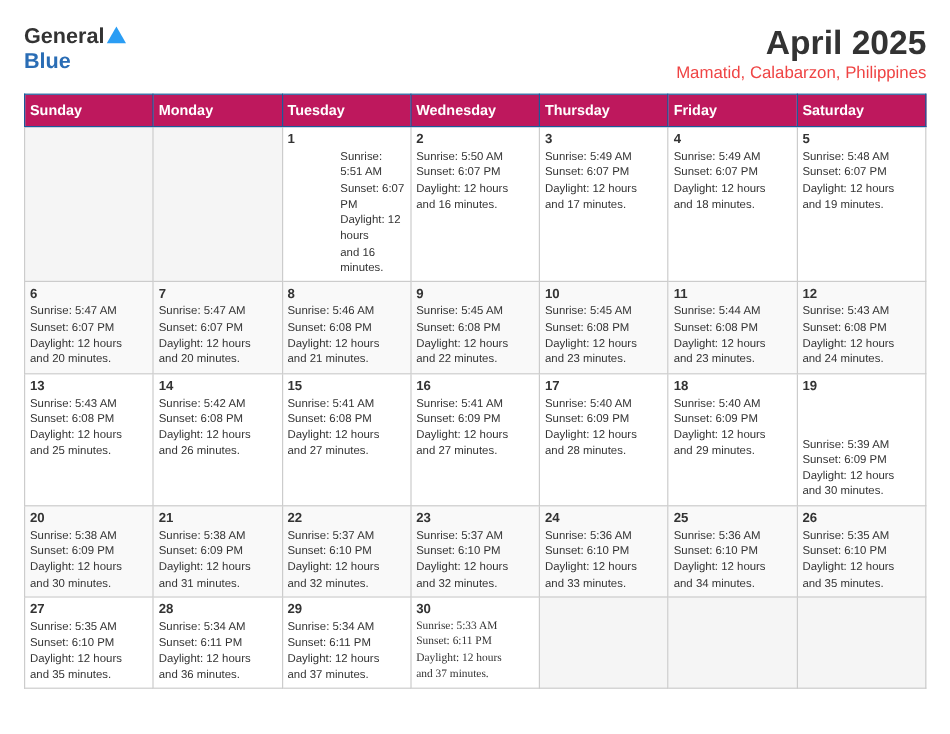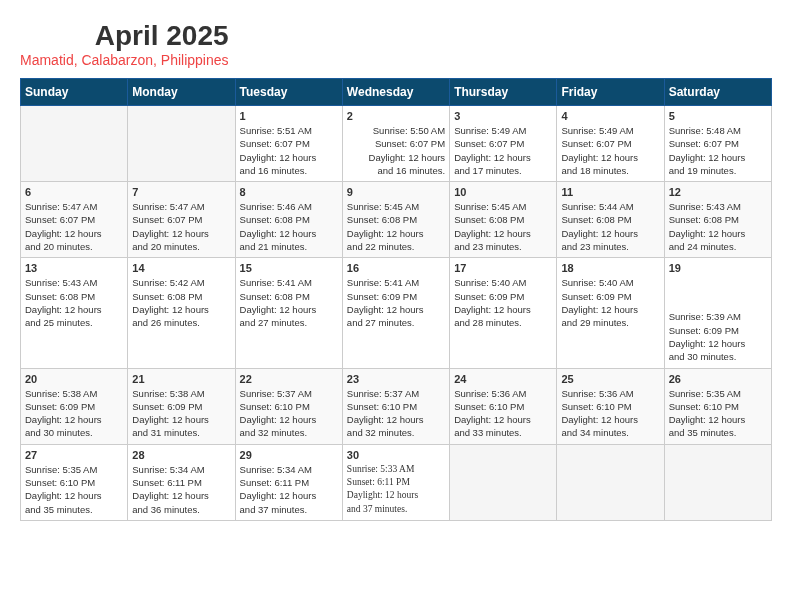--- a/index.html
+++ b/index.html
@@ -58,21 +58,21 @@
     .title-location {
       font-size: 14px;
       color: #ef4444;
     }
     table {
       width: 100%;
       border-collapse: collapse;
       border: 1px solid #ccc;
     }
     thead tr th {
-      background-color: #0c4a6e;
+      background-color: #be185d;
       color: #fff;
       font-size: 12px;
       padding: 6px 4px;
       text-align: left;
       border: 1px solid #1a5a9a;
     }
     tbody tr td {
       vertical-align: top;
       border: 1px solid #ccc;
       padding: 4px;
@@ -96,20 +96,27 @@
       color: #333;
     }
     .empty-cell {
       background: #f5f5f5;
     }
   </style>
 </head>
 <body>
 
 <div class="header-area">
+  <div class="logo">
+    <div class="logo-row">
+      <span class="logo-general">General</span>
+      <span class="logo-icon"></span>
+    </div>
+    <span class="logo-blue">Blue</span>
+  </div>
   <div class="title-area">
     <div class="title-month">April 2025</div>
     <div class="title-location">Mamatid, Calabarzon, Philippines</div>
   </div>
 </div>
 
 <table>
   <thead>
     <tr>
     <th>Sunday</th>
@@ -120,28 +127,28 @@
         <th>Friday</th>
         <th>Saturday</th>
       </tr>
   </thead>
   <tbody id="calendar-body">
   <tr>
         <td class="empty-cell"></td>
         <td class="empty-cell"></td>
         <td>
           <div class="day-number">1</div>
-          <div class="day-info" style="white-space: pre-line;">Sunrise: 5:51 AM
+          <div class="day-info" style="white-space: pre-line; margin-left: 44px;">Sunrise: 5:51 AM
 Sunset: 6:07 PM
 Daylight: 12 hours
 and 16 minutes.</div>
         </td>
         <td>
           <div class="day-number">2</div>
-          <div class="day-info" style="white-space: pre-line; text-align: right;">Sunrise: 5:50 AM
+          <div class="day-info" style="white-space: pre-line;">Sunrise: 5:50 AM
 Sunset: 6:07 PM
 Daylight: 12 hours
 and 16 minutes.</div>
         </td>
         <td>
           <div class="day-number">3</div>
           <div class="day-info" style="white-space: pre-line;">Sunrise: 5:49 AM
 Sunset: 6:07 PM
 Daylight: 12 hours
 and 17 minutes.</div>

